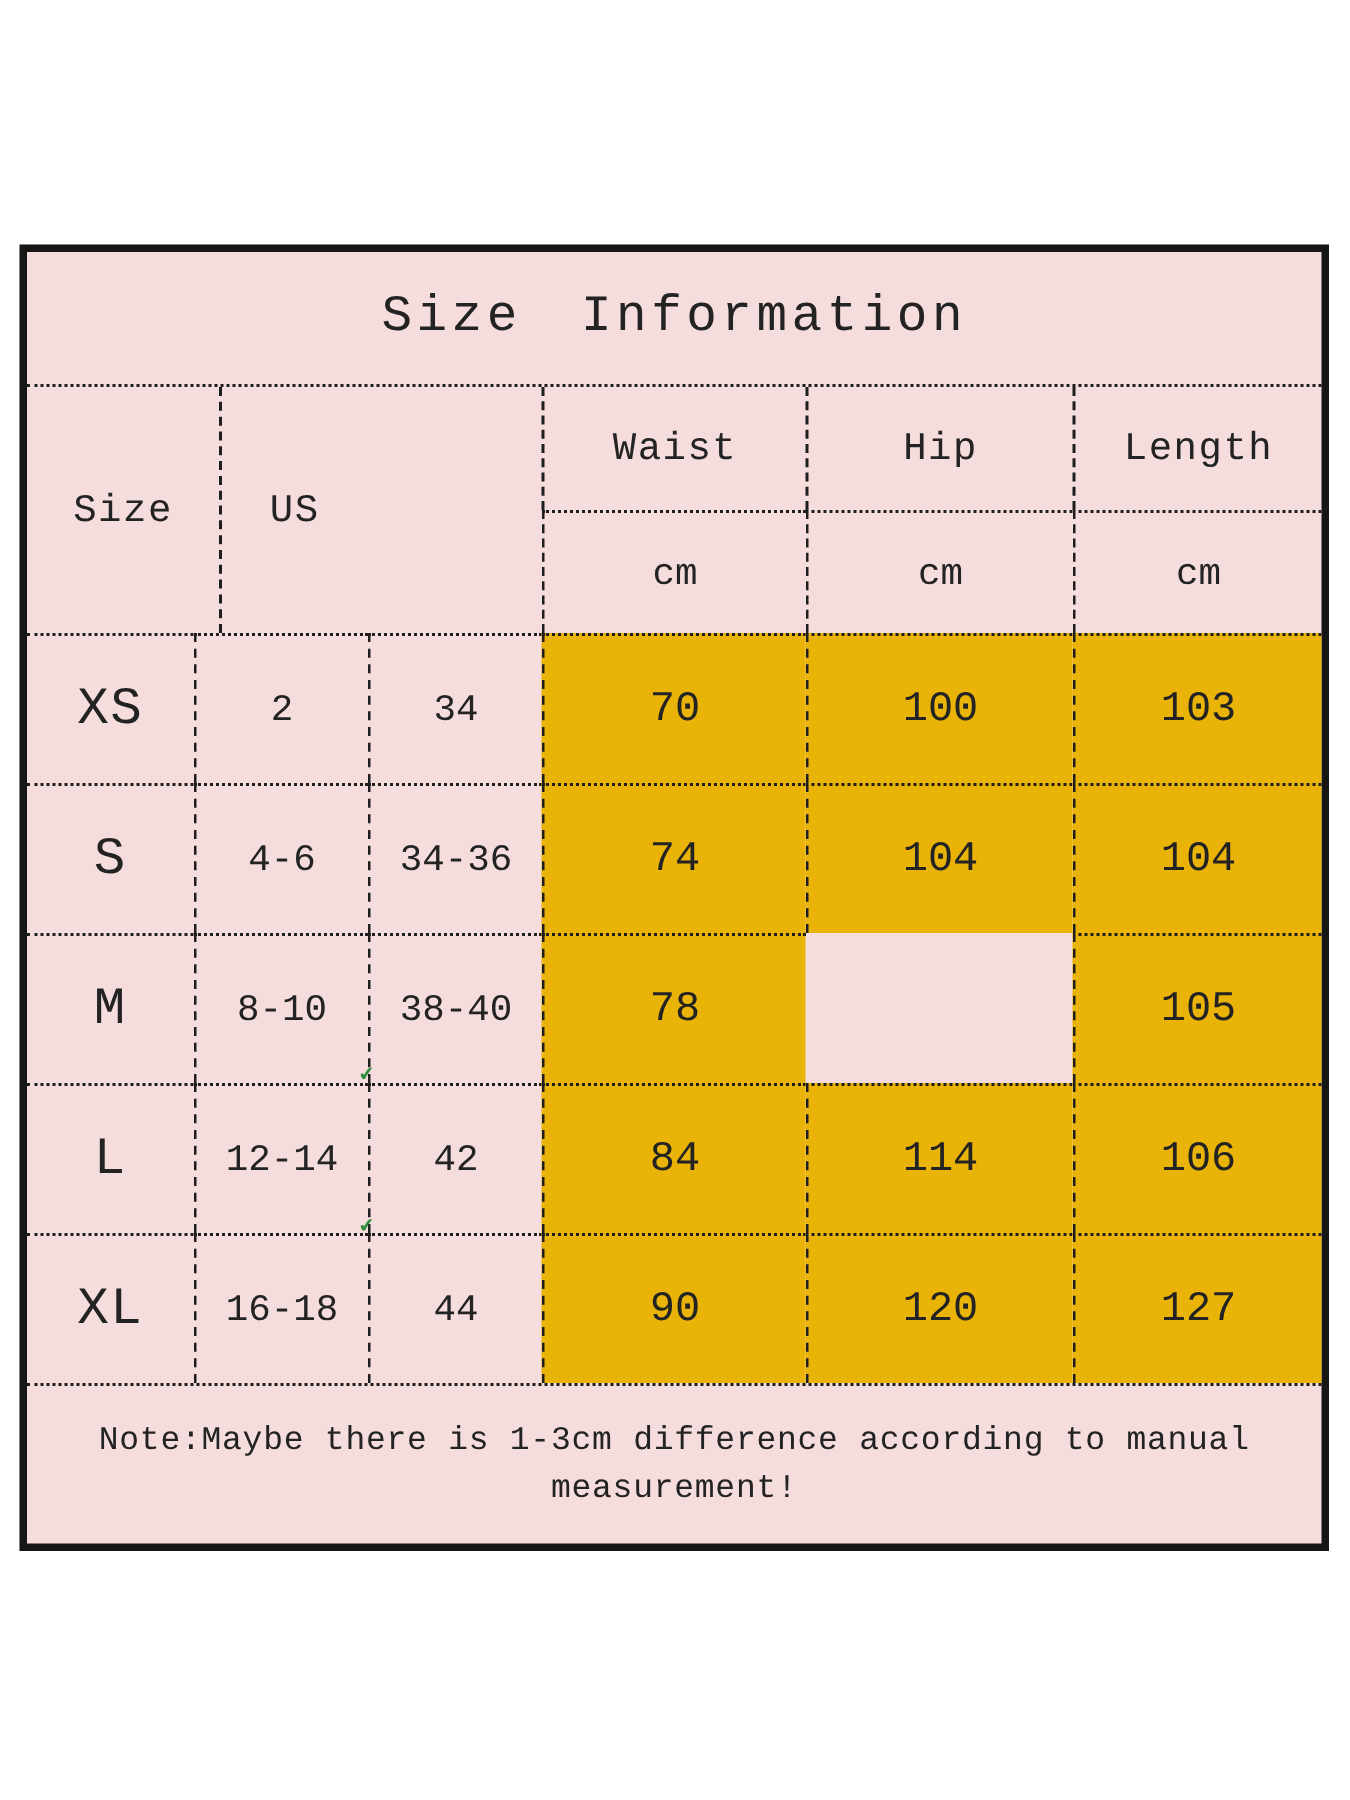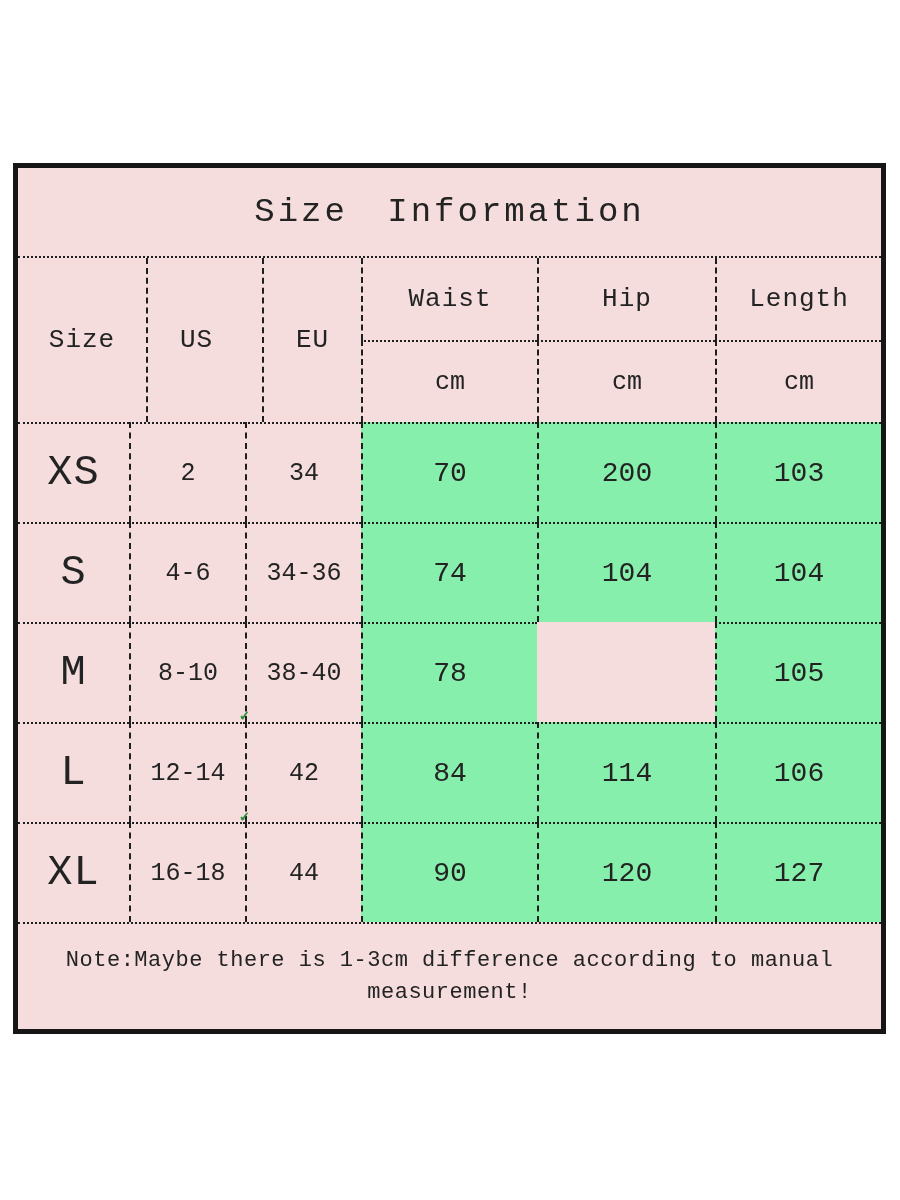--- a/index.html
+++ b/index.html
@@ -20,24 +20,24 @@
   .cell{display:flex;align-items:center;justify-content:center;box-sizing:border-box;text-align:center;}
   .v{border-left:2px dashed #1e1e1e;}
   .h{border-top:2px dotted #1e1e1e;}
   .title{
     grid-column:1/7;grid-row:1;border-bottom:2px dotted #1e1e1e;
     font-size:34px;letter-spacing:3px;word-spacing:16px;
   }
   .span2{grid-row:2/4;margin-left:17px;}
   .hdr{font-size:26px;letter-spacing:1px;}
   .unit{font-size:25px;}
-  .sizecol{font-size:42px;letter-spacing:1px;}
+  .sizecol{font-size:35px;letter-spacing:1px;}
   .uscol,.eucol{font-size:25px;}
   .meas{font-size:28px;}
-  .dark{background:#86efac;}
+  .dark{background:#eab308;}
   .note{
     grid-column:1/7;grid-row:9;font-size:22px;line-height:1.45;
     padding:12px 42px;letter-spacing:0.5px;
   }
   .check{
     position:absolute;font-size:15px;line-height:1;color:#2f8f3c;
     transform:rotate(-6deg);
   }
   .check1{left:222px;top:541px;}
   .check2{left:222px;top:642px;}
@@ -45,34 +45,33 @@
 </head>
 <body>
 
 <div class="sheet">
   <div class="grid">
 
     <div class="cell title">Size Information</div>
 
     <div class="cell span2 sizecol hdr" style="grid-column:1;font-size:26px;">Size</div>
     <div class="cell span2 v hdr" style="grid-column:2;">US</div>
-    <div class="cell span2 v hdr" style="grid-column:3;">EU</div>
     <div class="cell v hdr" style="grid-column:4;grid-row:2;">Waist</div>
     <div class="cell v hdr" style="grid-column:5;grid-row:2;">Hip</div>
     <div class="cell v hdr" style="grid-column:6;grid-row:2;">Length</div>
 
     <div class="cell v h unit" style="grid-column:4;grid-row:3;">cm</div>
     <div class="cell v h unit" style="grid-column:5;grid-row:3;">cm</div>
     <div class="cell v h unit" style="grid-column:6;grid-row:3;">cm</div>
 
     <div class="cell h sizecol" style="grid-row:4;grid-column:1;">XS</div>
     <div class="cell h v uscol" style="grid-row:4;grid-column:2;">2</div>
     <div class="cell h v eucol" style="grid-row:4;grid-column:3;">34</div>
     <div class="cell h v meas dark" style="grid-row:4;grid-column:4;">70</div>
-    <div class="cell h v meas dark" style="grid-row:4;grid-column:5;">200</div>
+    <div class="cell h v meas dark" style="grid-row:4;grid-column:5;">100</div>
     <div class="cell h v meas dark" style="grid-row:4;grid-column:6;">103</div>
 
     <div class="cell h sizecol" style="grid-row:5;grid-column:1;">S</div>
     <div class="cell h v uscol" style="grid-row:5;grid-column:2;">4-6</div>
     <div class="cell h v eucol" style="grid-row:5;grid-column:3;">34-36</div>
     <div class="cell h v meas dark" style="grid-row:5;grid-column:4;">74</div>
     <div class="cell h v meas dark" style="grid-row:5;grid-column:5;">104</div>
     <div class="cell h v meas dark" style="grid-row:5;grid-column:6;">104</div>
 
     <div class="cell h sizecol" style="grid-row:6;grid-column:1;">M</div>

